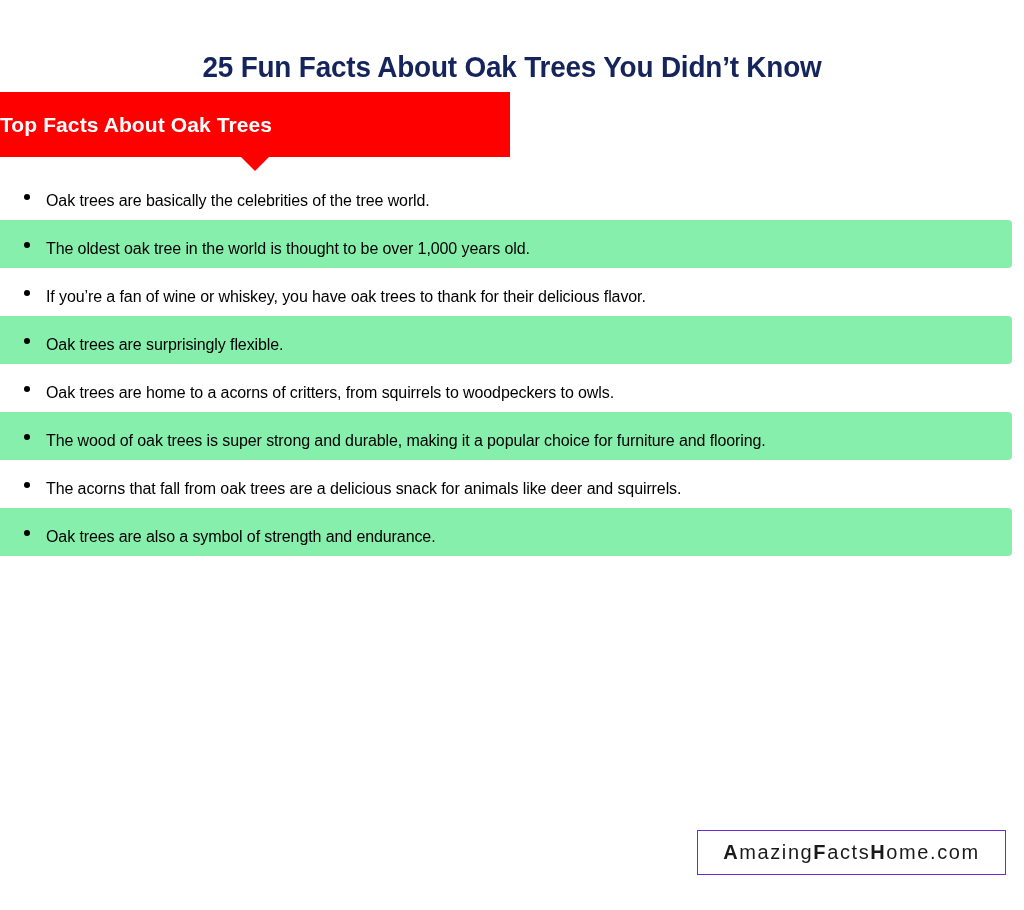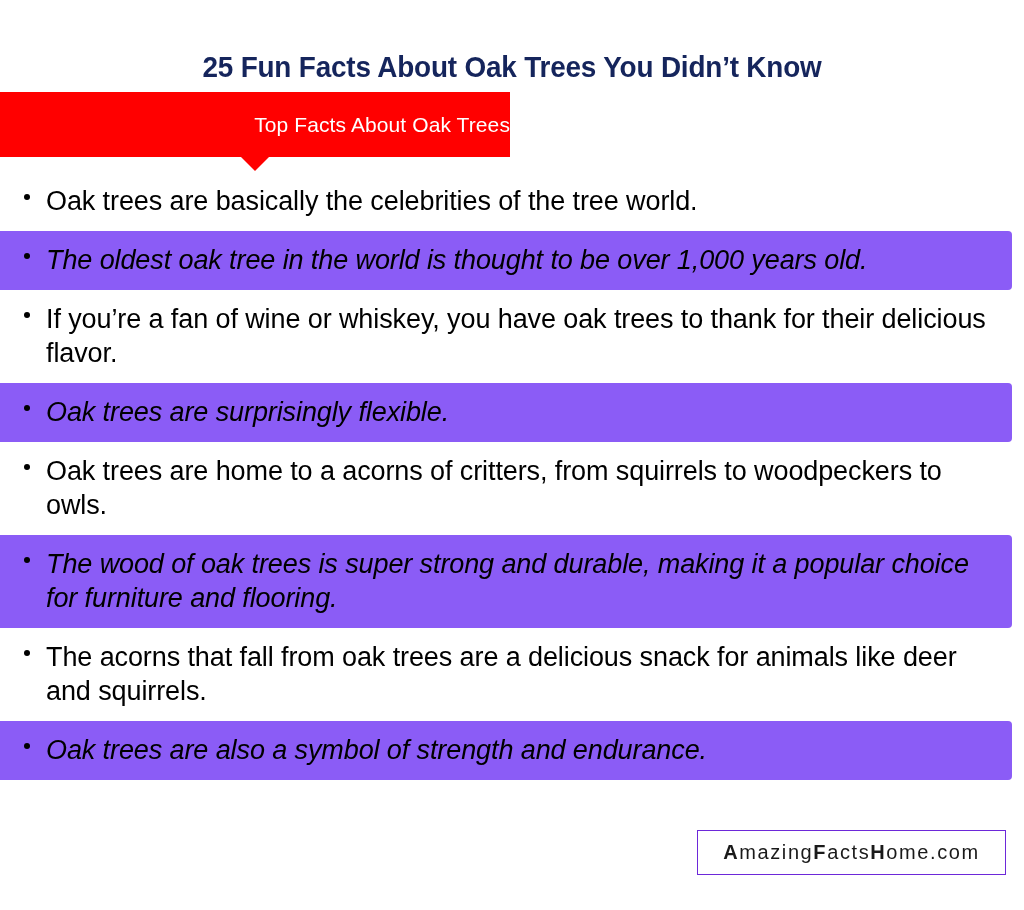--- a/index.html
+++ b/index.html
@@ -45,22 +45,22 @@
     left: 0;
     width: 1024px;
     height: 65px;
     display: flex;
     align-items: stretch;
   }
   .tab {
     position: relative;
     display: flex;
     align-items: center;
-    justify-content: flex-end;
-    font-weight: normal;
+    justify-content: flex-start;
+    font-weight: bold;
     font-size: 21px;
     letter-spacing: 0.1px;
     box-sizing: border-box;
     cursor: pointer;
     user-select: none;
   }
   .tab-active {
     width: 510px;
     background: #ff0000;
     color: #ffffff;
@@ -92,33 +92,32 @@
     left: 0;
     width: 1024px;
     margin: 0;
     padding: 0;
     list-style: none;
   }
   .fact {
     position: relative;
     box-sizing: border-box;
     width: 1012px;
-    padding: 12px 16px 13px 46px;
-    font-size: 27px;
+    padding: 12px 16px 2px 46px;
+    font-size: 16px;
     line-height: 34px;
     color: #000000;
     letter-spacing: -0.1px;
   }
   .fact.odd {
     background: #ffffff;
   }
   .fact.even {
-    background: #8b5cf6;
+    background: #86efac;
     border-radius: 0 4px 4px 0;
-    font-style: italic;
   }
   .fact .bullet {
     position: absolute;
     left: 24px;
     top: 22px;
     width: 6px;
     height: 6px;
     background: #000000;
     border-radius: 50%;
   }

